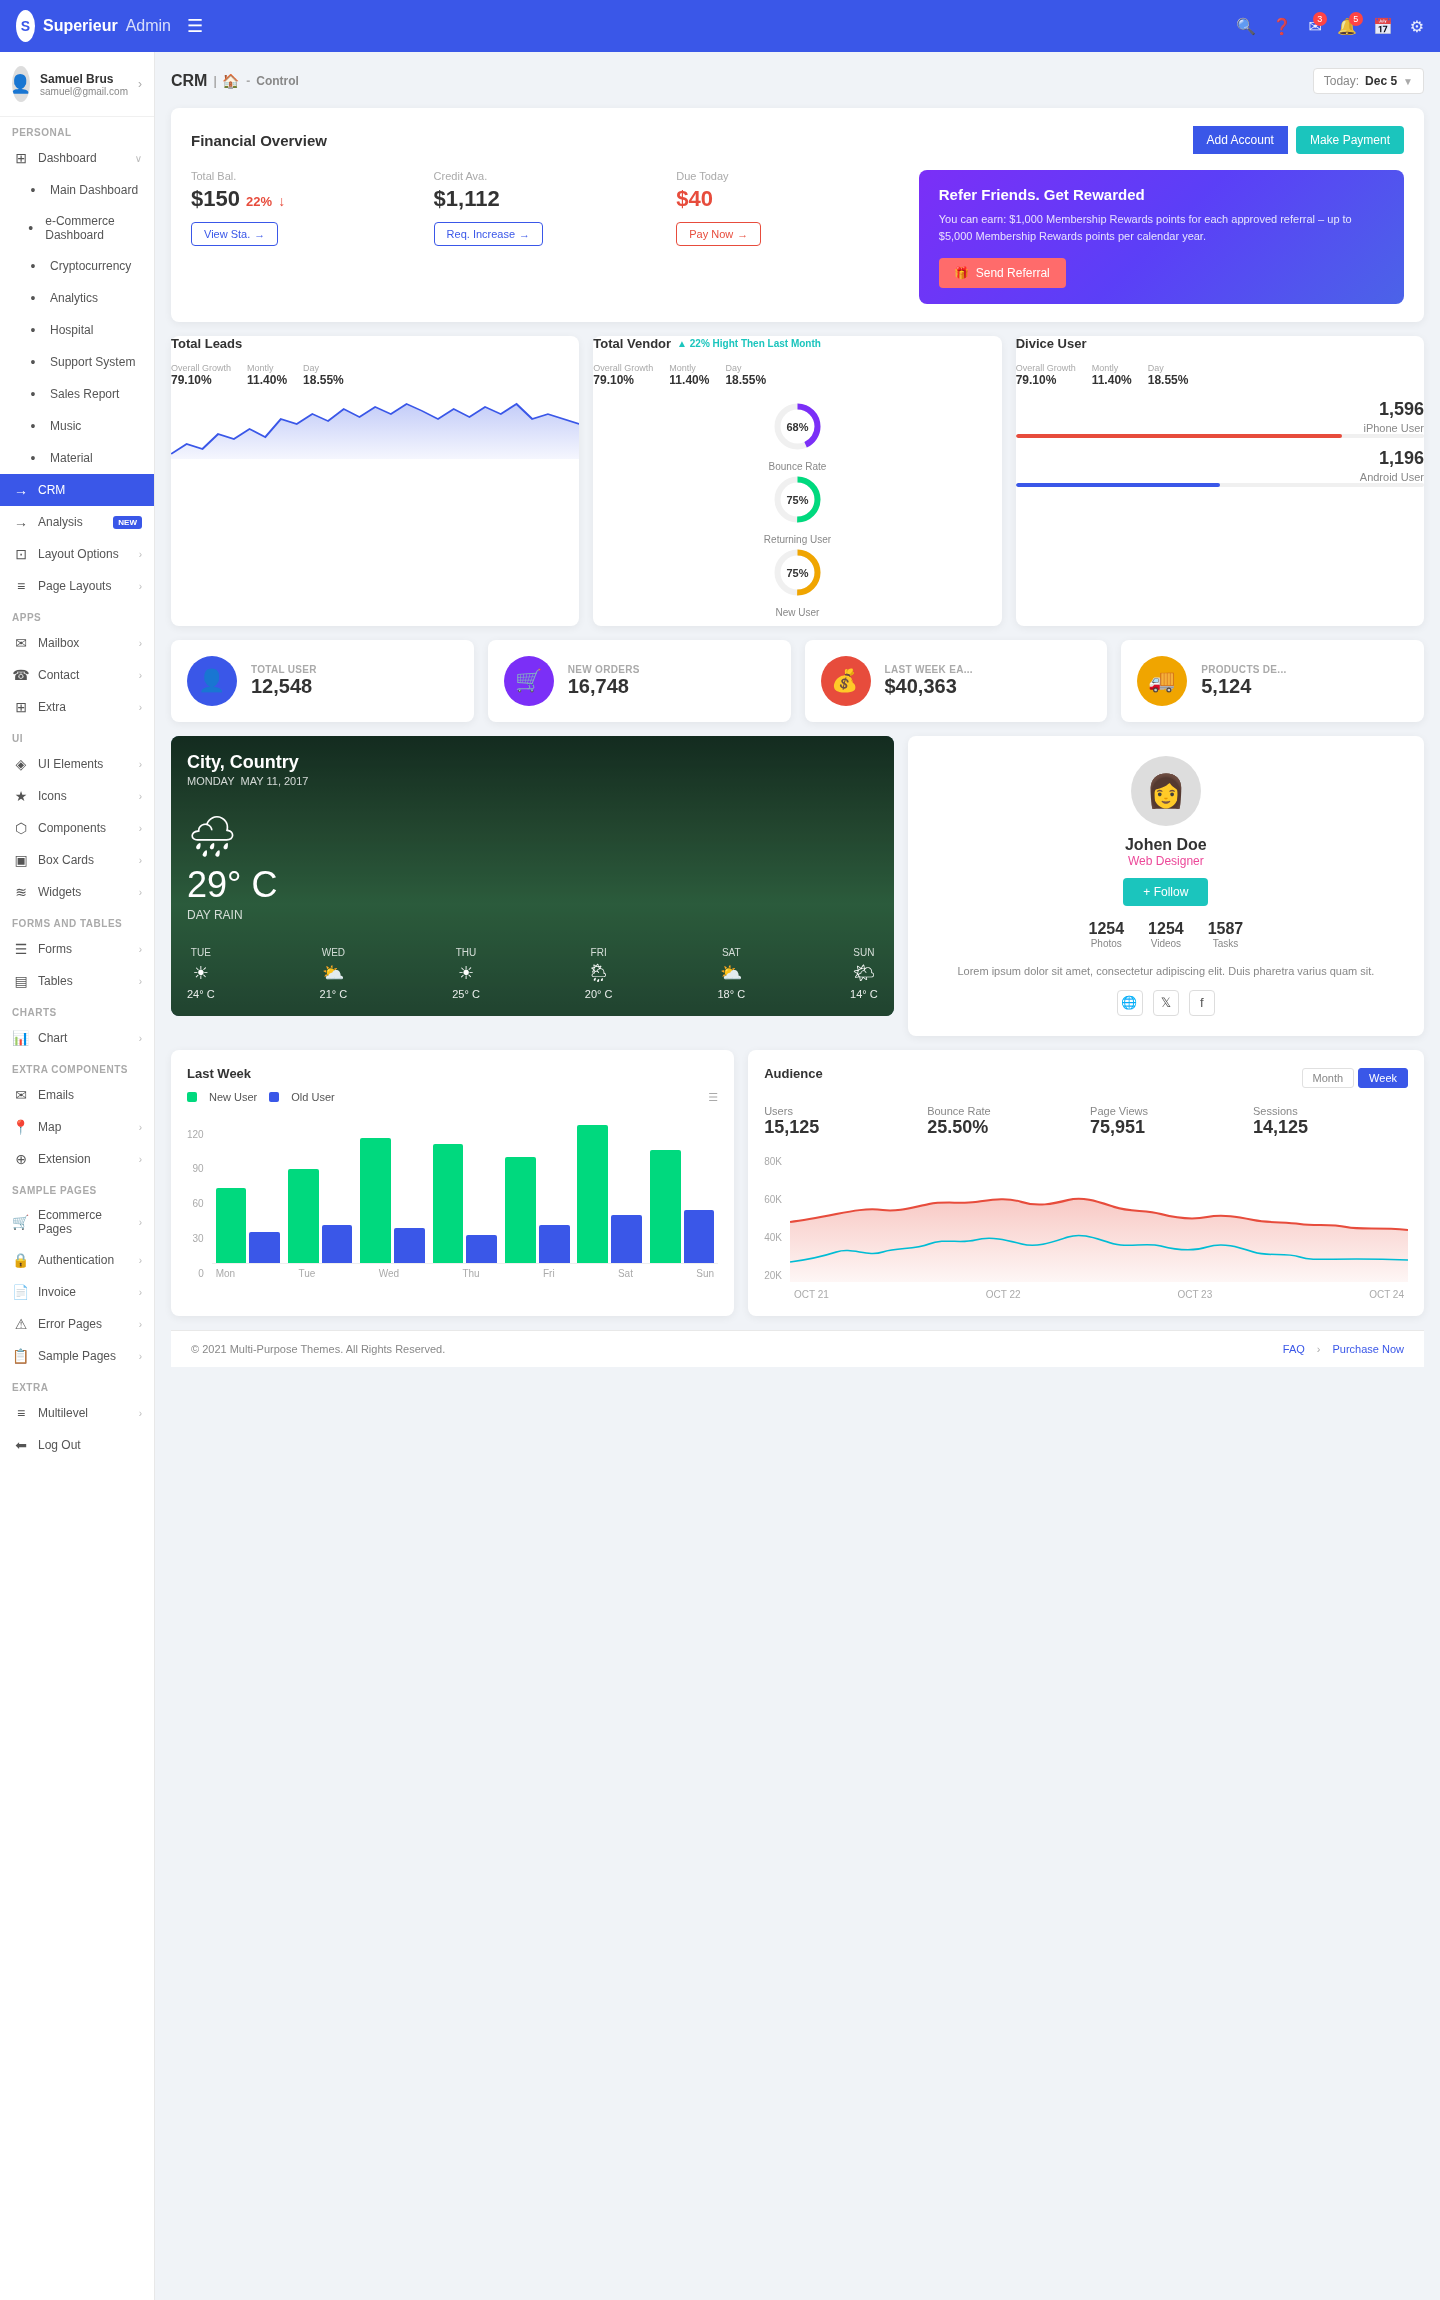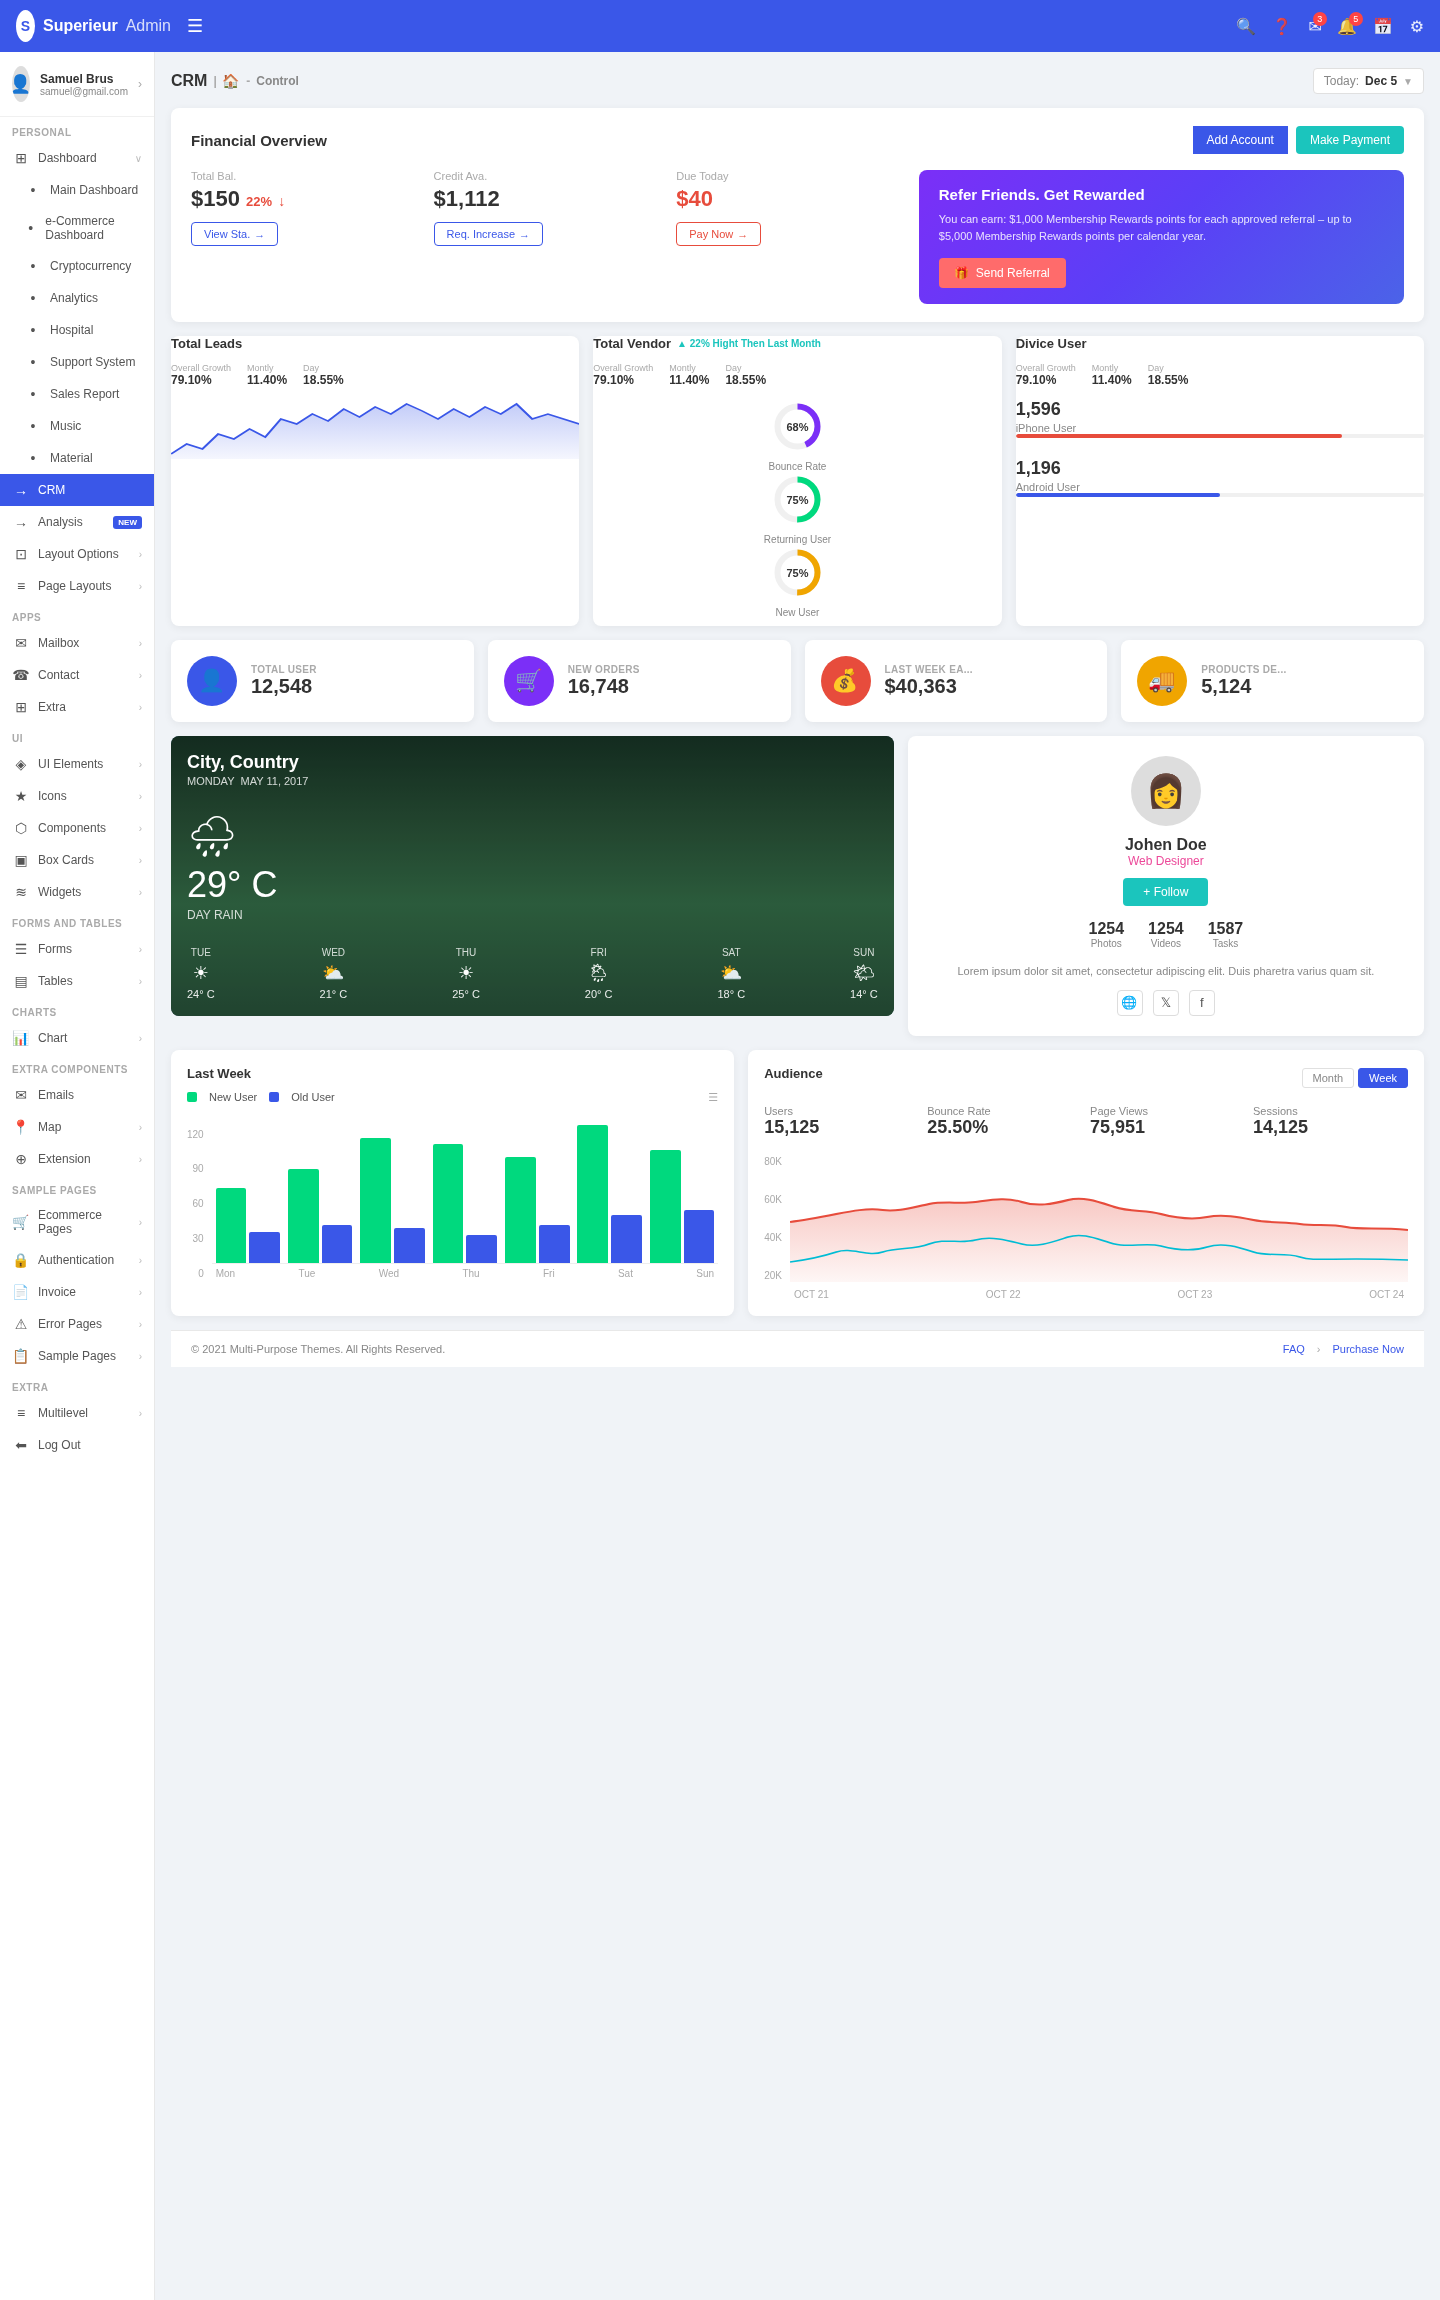--- a/index.html
+++ b/index.html
@@ -85,21 +85,21 @@
     .metric-stat-val { font-size: 12px; font-weight: 600; color: #333; }
     .mini-chart { height: 60px; overflow: hidden; }
 
     
     .donuts-row { display: flex; justify-content: flex-end; margin: 8px 0; flex-direction: column; }
     .donut-wrap { text-align: center; }
     .donut-label { font-size: 10px; color: #888; margin-top: 4px; }
 
     
     .device-user-stats { }
-    .device-stat { margin-bottom: 20px; }
+    .device-stat { margin-bottom: 10px; text-align: right; }
     .device-count { font-size: 18px; font-weight: 700; color: #333; }
     .device-name { font-size: 11px; color: #888; margin-top: 2px; }
     .device-bar { height: 4px; background: #f0f0f0; border-radius: 2px; overflow: hidden; }
     .device-bar-fill { height: 100%; border-radius: 2px; }
 
     
     .stats-row { display: grid; grid-template-columns: repeat(4, 1fr); gap: 14px; margin-bottom: 14px; }
     .stats-block { padding: 16px; display: flex; align-items: center; gap: 14px; }
     .stats-icon { width: 50px; height: 50px; border-radius: 50%; display: flex; align-items: center; justify-content: center; font-size: 22px; flex-shrink: 0; }
     .stats-icon.blue { background: #3a57e8; color: white; }

